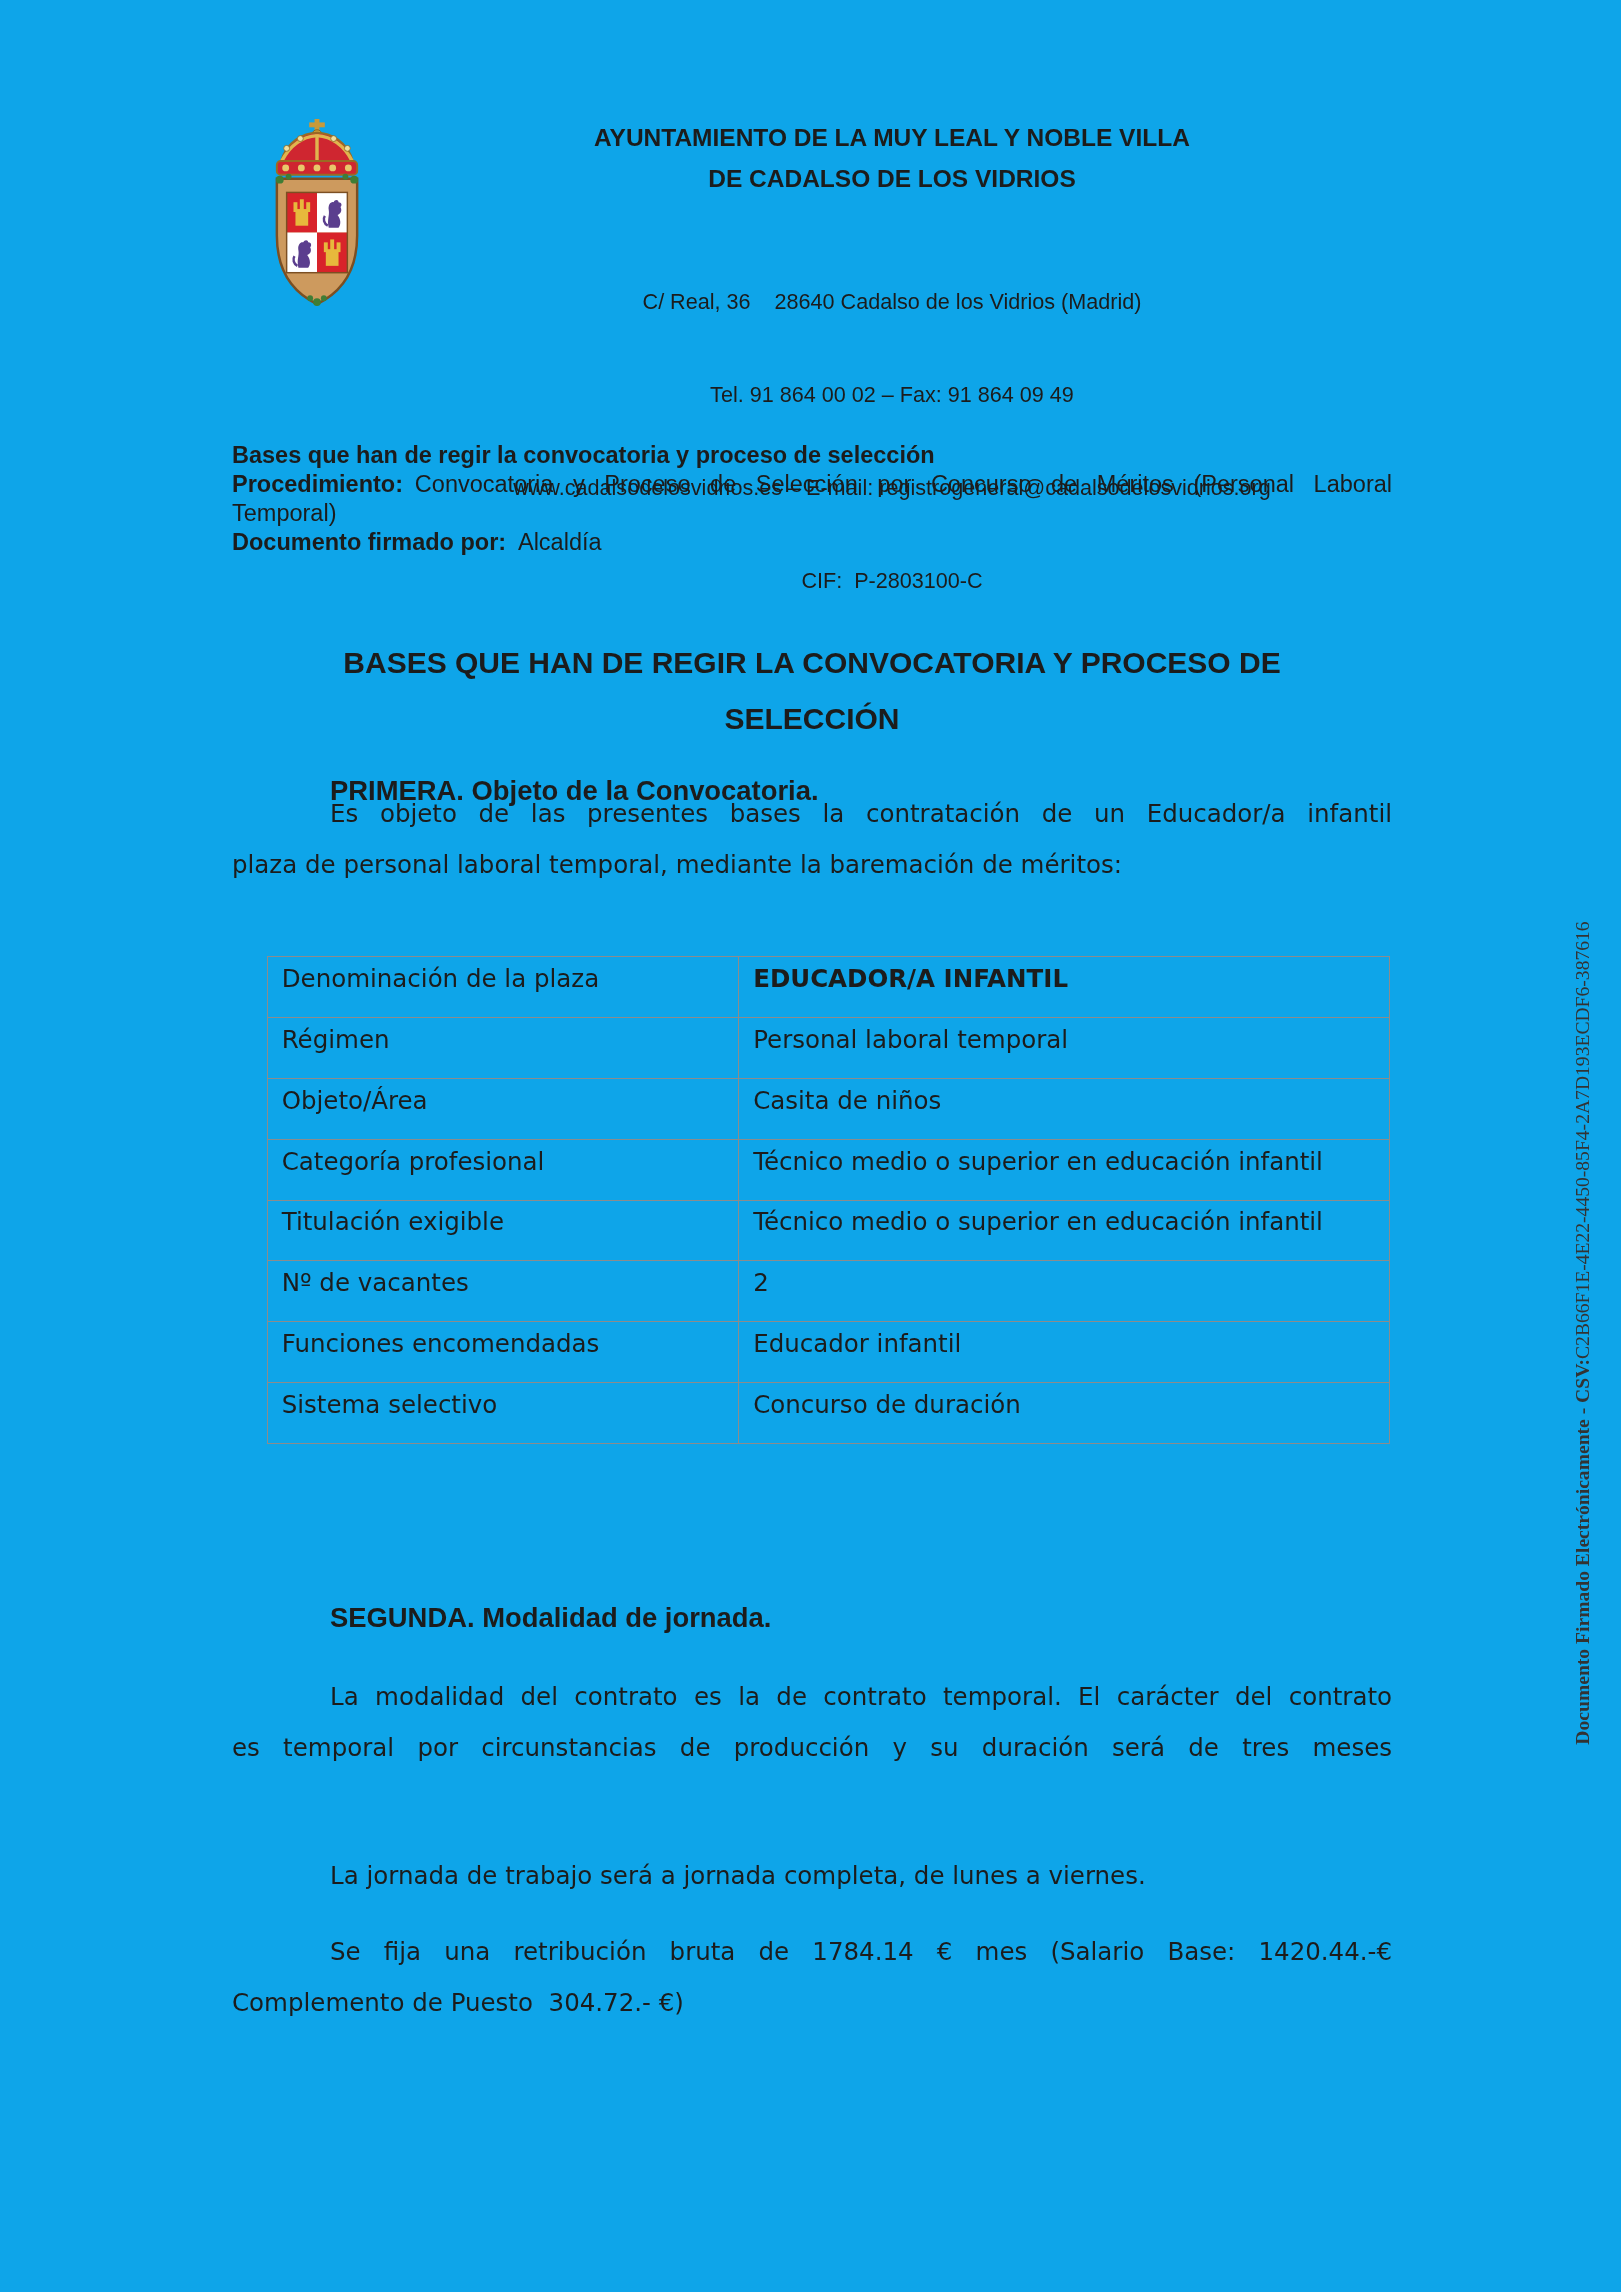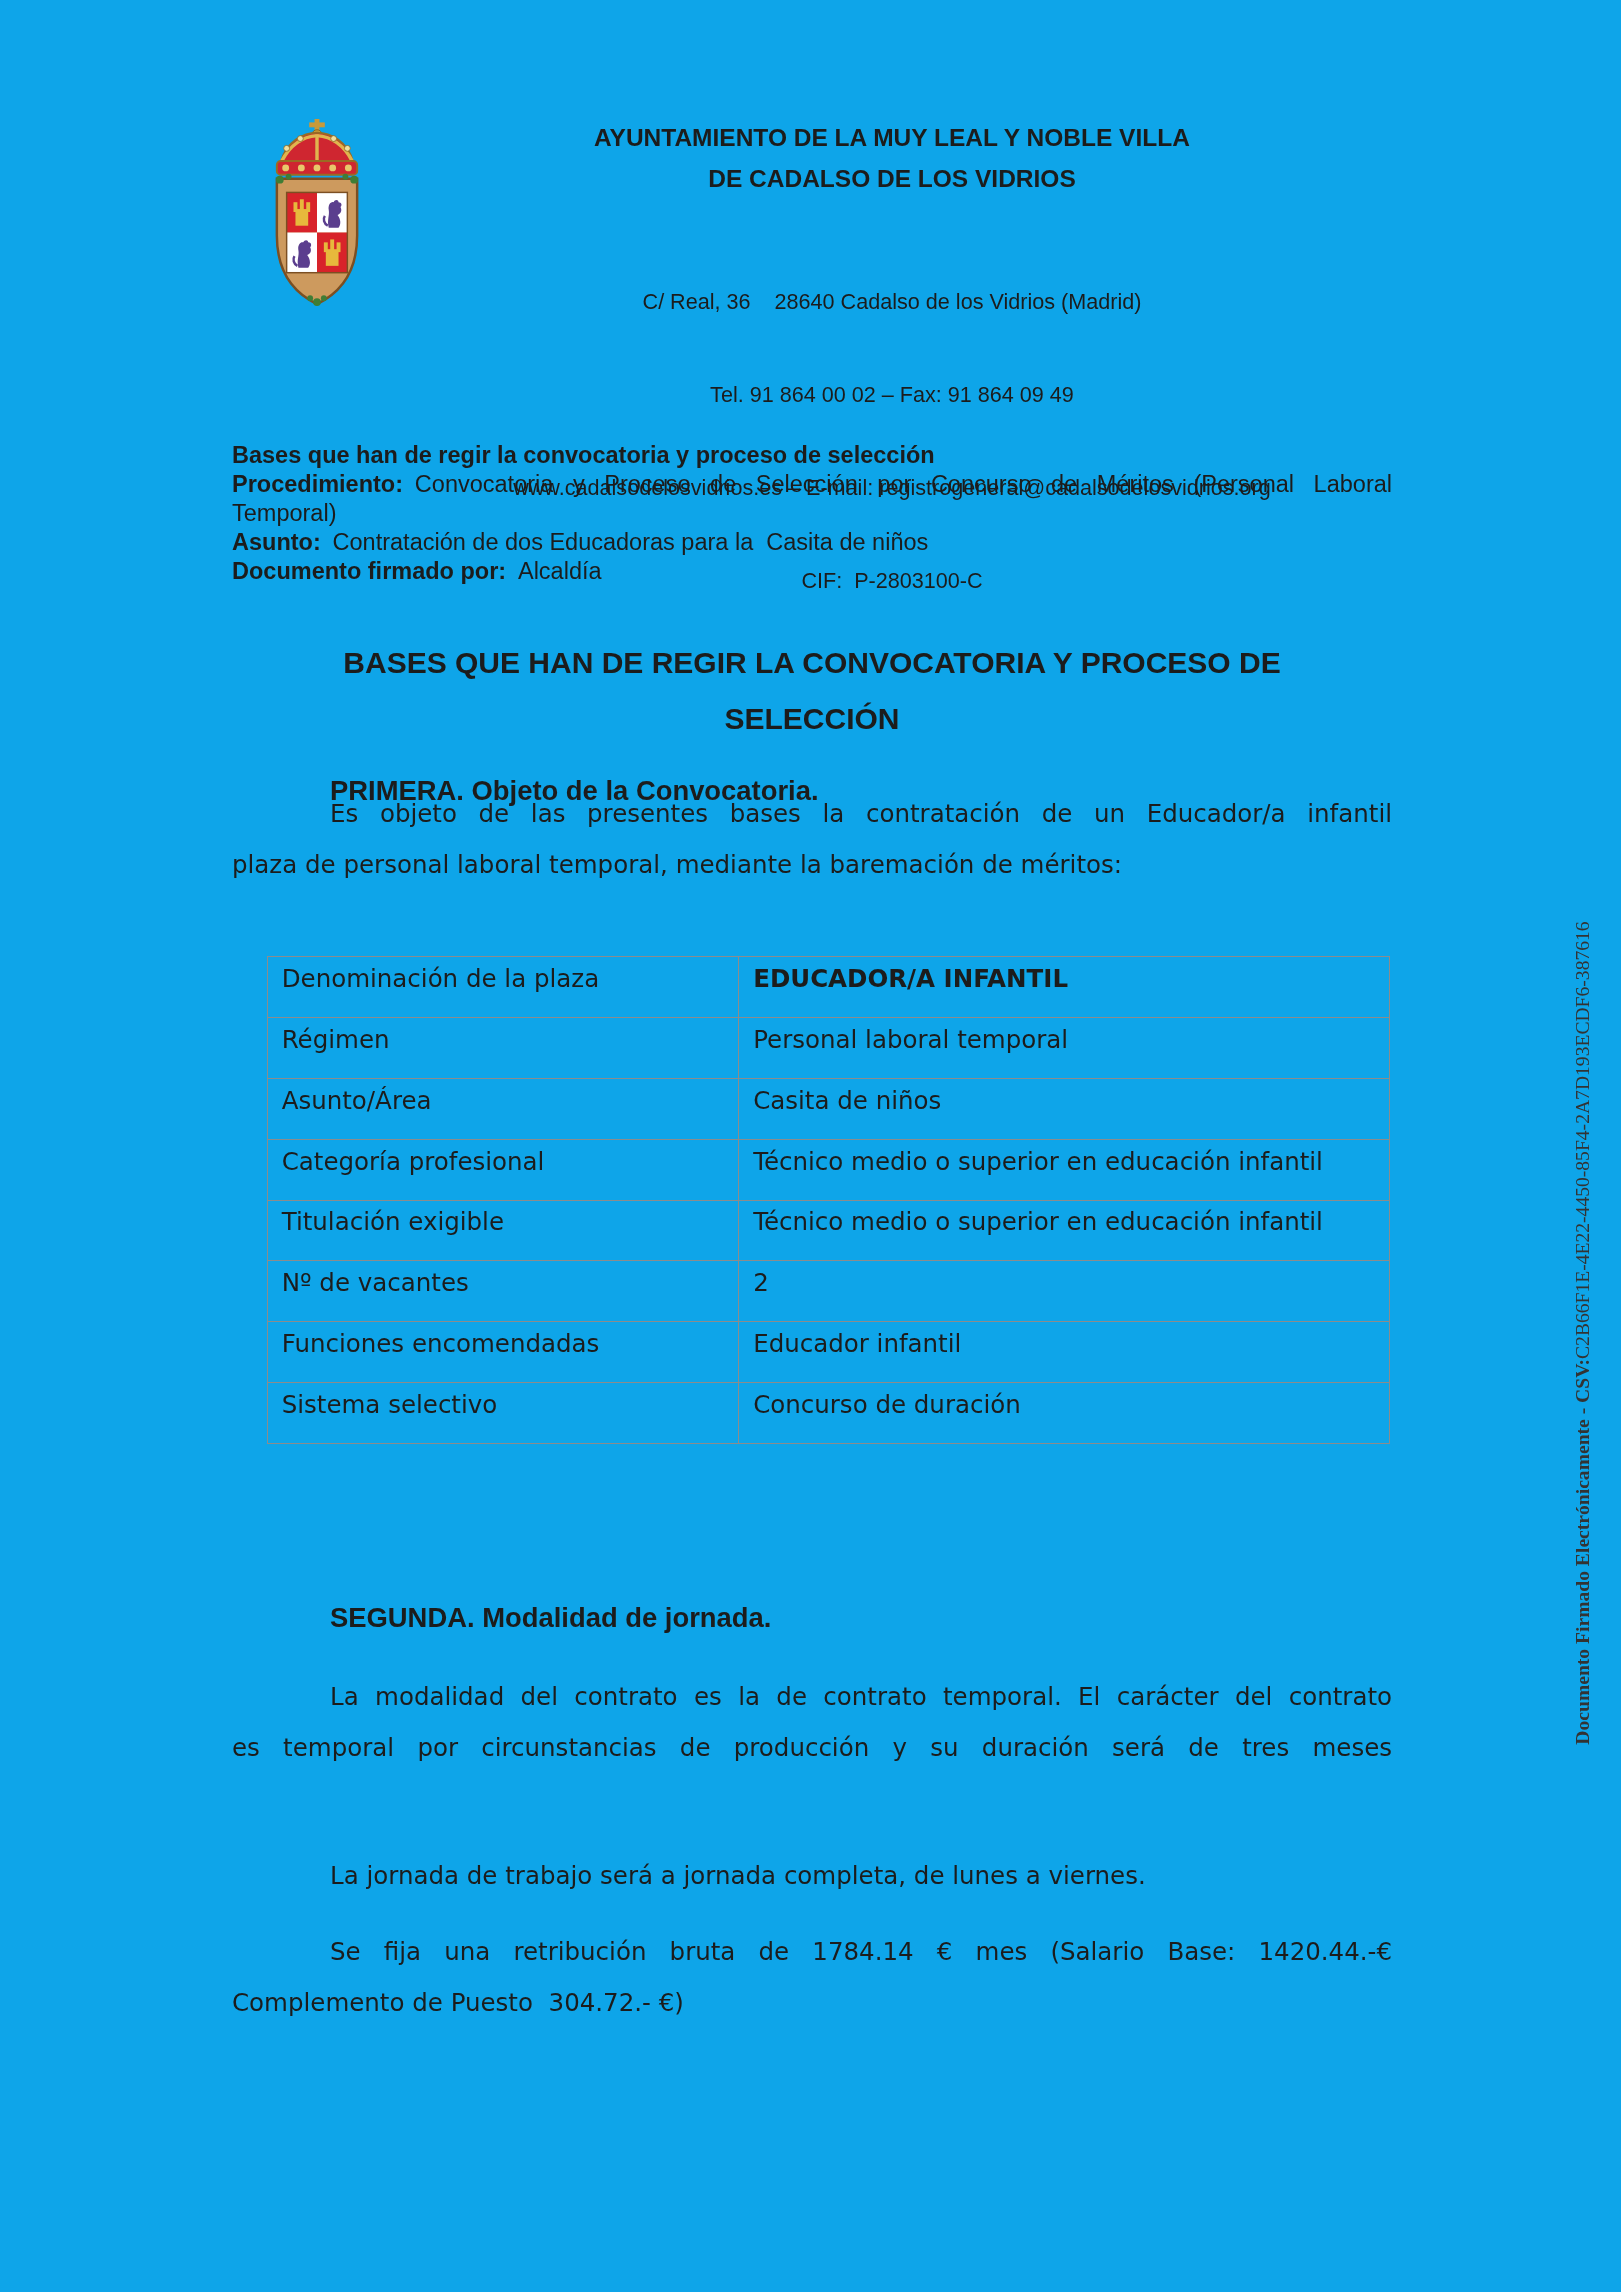--- a/index.html
+++ b/index.html
@@ -127,21 +127,20 @@
       <div>Tel. 91 864 00 02 – Fax: 91 864 09 49</div>
       <div>www.cadalsodelosvidrios.es – E-mail: registrogeneral@cadalsodelosvidrios.org</div>
       <div class="pre">CIF:  P-2803100-C</div>
     </div>
   </div>
 
   <div class="doc-info">
     <div class="bold">Bases que han de regir la convocatoria y proceso de selección</div>
     <div class="jline"><span class="lbl">Procedimiento:</span><span>Convocatoria y Proceso de Selección por Concurso de Méritos (Personal Laboral</span></div>
     <div>Temporal)</div>
-    <div><span class="lbl">Asunto:</span><span class="pre">Contratación de dos Educadoras para la  Casita de niños</span></div>
     <div><span class="lbl">Documento firmado por:</span><span>Alcaldía</span></div>
   </div>
 
   <div class="main-title">
     <div>BASES QUE HAN DE REGIR LA CONVOCATORIA Y PROCESO DE</div>
     <div>SELECCIÓN</div>
   </div>
 
   <div class="sec-heading h-primera">PRIMERA. Objeto de la Convocatoria.</div>
   <div class="para p-objeto">
@@ -153,21 +152,21 @@
     <tbody>
       <tr>
         <td class="c1">Denominación de la plaza</td>
         <td class="bold">EDUCADOR/A INFANTIL</td>
       </tr>
       <tr>
         <td class="c1">Régimen</td>
         <td>Personal laboral temporal</td>
       </tr>
       <tr>
-        <td class="c1">Asunto/Área</td>
+        <td class="c1">Objeto/Área</td>
         <td>Casita de niños</td>
       </tr>
       <tr>
         <td class="c1">Categoría profesional</td>
         <td>Técnico medio o superior en educación infantil</td>
       </tr>
       <tr>
         <td class="c1">Titulación exigible</td>
         <td>Técnico medio o superior en educación infantil</td>
       </tr>

